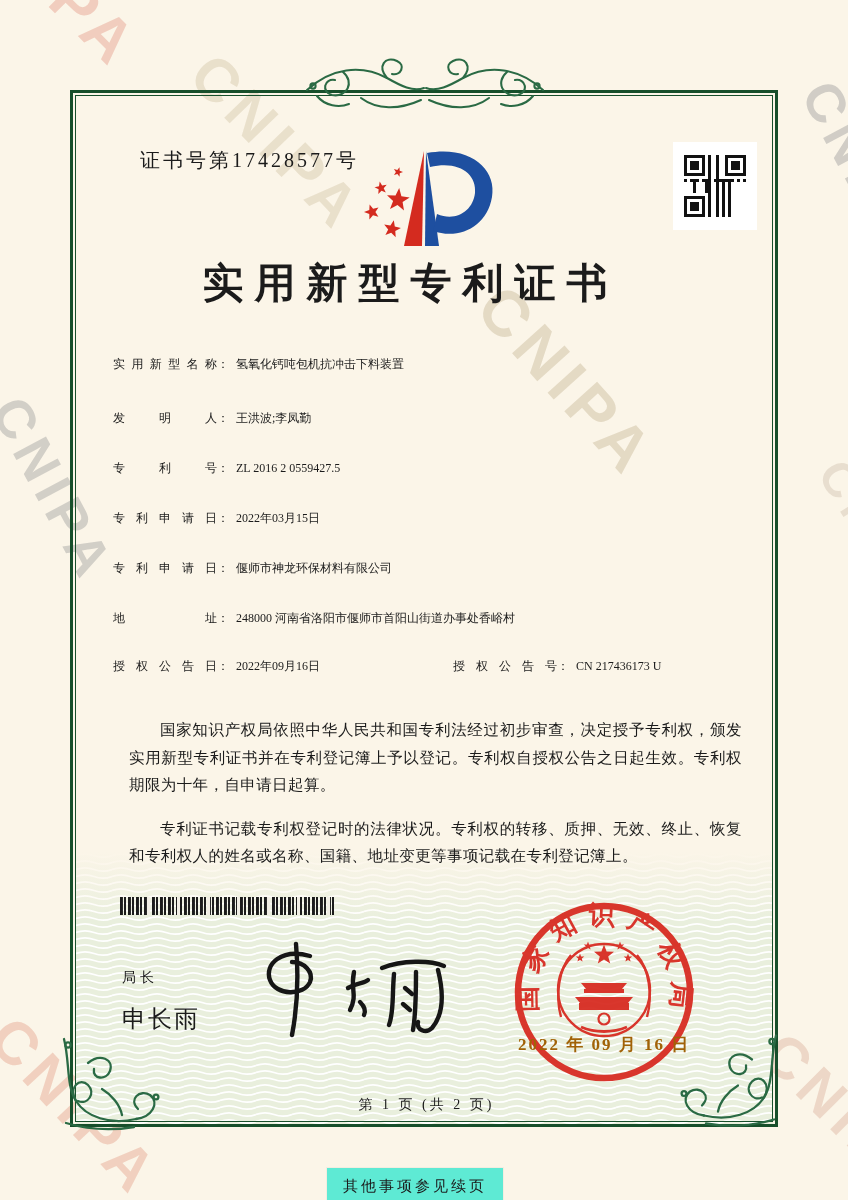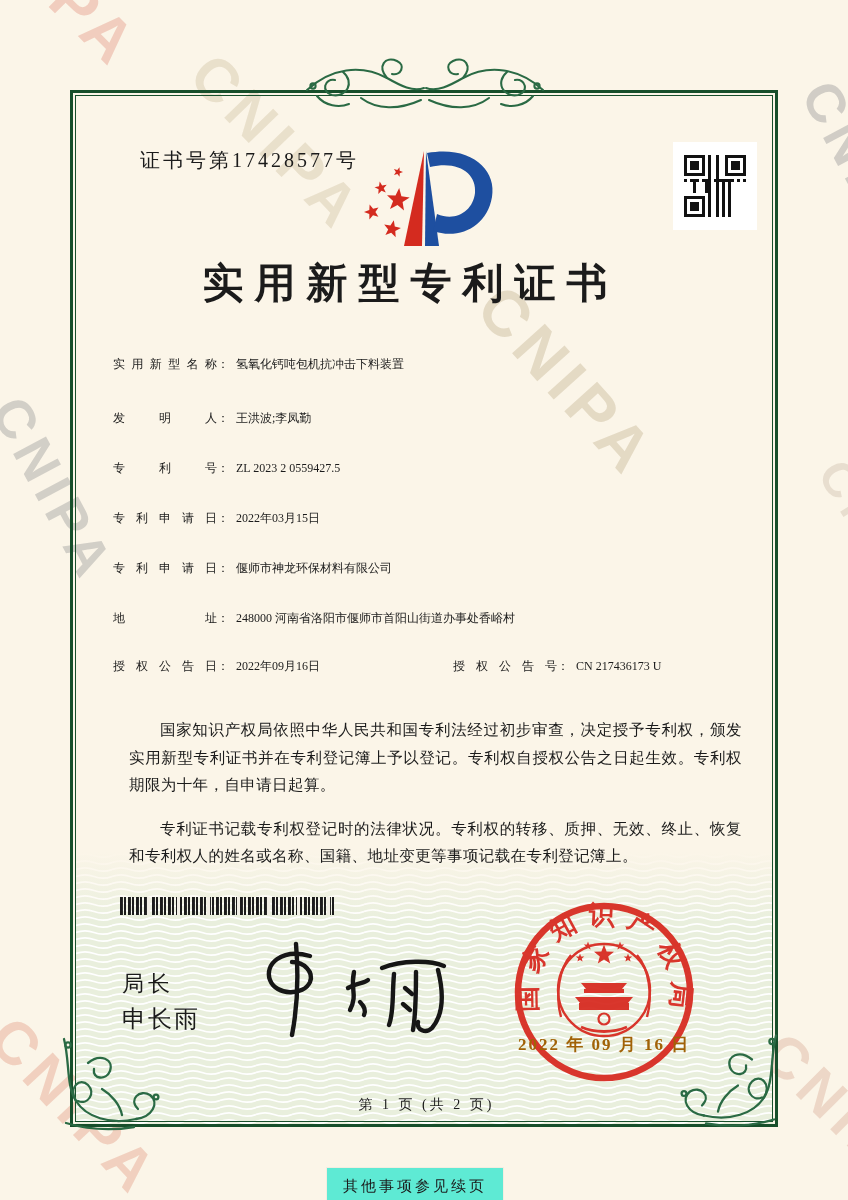--- a/index.html
+++ b/index.html
@@ -40,21 +40,21 @@
 
   .body-text{position:absolute;left:113px;top:700px;width:645px;font-size:15.5px;line-height:27.5px;text-align:justify;letter-spacing:.4px;}
   .body-text p{margin:16px;text-indent:2em;}
 
   .barcode{position:absolute;left:120px;top:897px;width:216px;height:18px;
     background-image:
       repeating-linear-gradient(90deg,rgba(251,245,232,0) 0 27px,#f1eee4 27px 30px),
       repeating-linear-gradient(90deg,#1c1c1c 0 2px,rgba(0,0,0,0) 2px 4px),
       repeating-linear-gradient(90deg,#2a2a2a 0 3px,rgba(0,0,0,0) 3px 8px);}
 
-  .sig-label{position:absolute;left:122px;top:969px;font-size:22px;font-family:"Liberation Sans","DejaVu Sans",sans-serif;letter-spacing:4px;}
+  .sig-label{position:absolute;left:122px;top:969px;font-size:14px;font-family:"Liberation Sans","DejaVu Sans",sans-serif;letter-spacing:4px;}
   .sig-name{position:absolute;left:122px;top:1003px;font-size:24px;font-family:"Liberation Sans","DejaVu Sans",sans-serif;letter-spacing:2px;}
   .signature-svg{position:absolute;left:252px;top:938px;}
 
   .seal{position:absolute;left:509px;top:897px;opacity:.93;}
   .seal-date{position:absolute;left:512px;top:1033px;width:184px;text-align:center;font-size:17px;font-weight:600;letter-spacing:2px;color:#a16207;}
 
   .page-no{position:absolute;left:70px;top:1096px;width:713px;text-align:center;font-size:14px;letter-spacing:3px;}
   .cont-note{position:absolute;left:327px;top:1136px;background:#5eead4;padding:9px 16px;font-size:15px;letter-spacing:3px;box-shadow:0 0 0 1px rgba(0,0,0,.03);margin-top:32px;}
 </style>
 </head>
@@ -245,21 +245,21 @@
 
   <div class="title">实用新型专利证书</div>
 
   <div class="frow r1">
     <span class="flabel">实用新型名称</span><span>：</span><span class="fvalue">氢氧化钙吨包机抗冲击下料装置</span>
   </div>
   <div class="frow r2">
     <span class="flabel">发明人</span><span>：</span><span class="fvalue">王洪波;李凤勤</span>
   </div>
   <div class="frow r3">
-    <span class="flabel">专利号</span><span>：</span><span class="fvalue">ZL 2023 2 0559427.5</span>
+    <span class="flabel">专利号</span><span>：</span><span class="fvalue">ZL 2016 2 0559427.5</span>
   </div>
   <div class="frow r4">
     <span class="flabel">专利申请日</span><span>：</span><span class="fvalue">2022年03月15日</span>
   </div>
   <div class="frow r5">
     <span class="flabel">专利申请日</span><span>：</span><span class="fvalue">偃师市神龙环保材料有限公司</span>
   </div>
   <div class="frow r6">
     <span class="flabel">地址</span><span>：</span><span class="fvalue">248000 河南省洛阳市偃师市首阳山街道办事处香峪村</span>
   </div>

